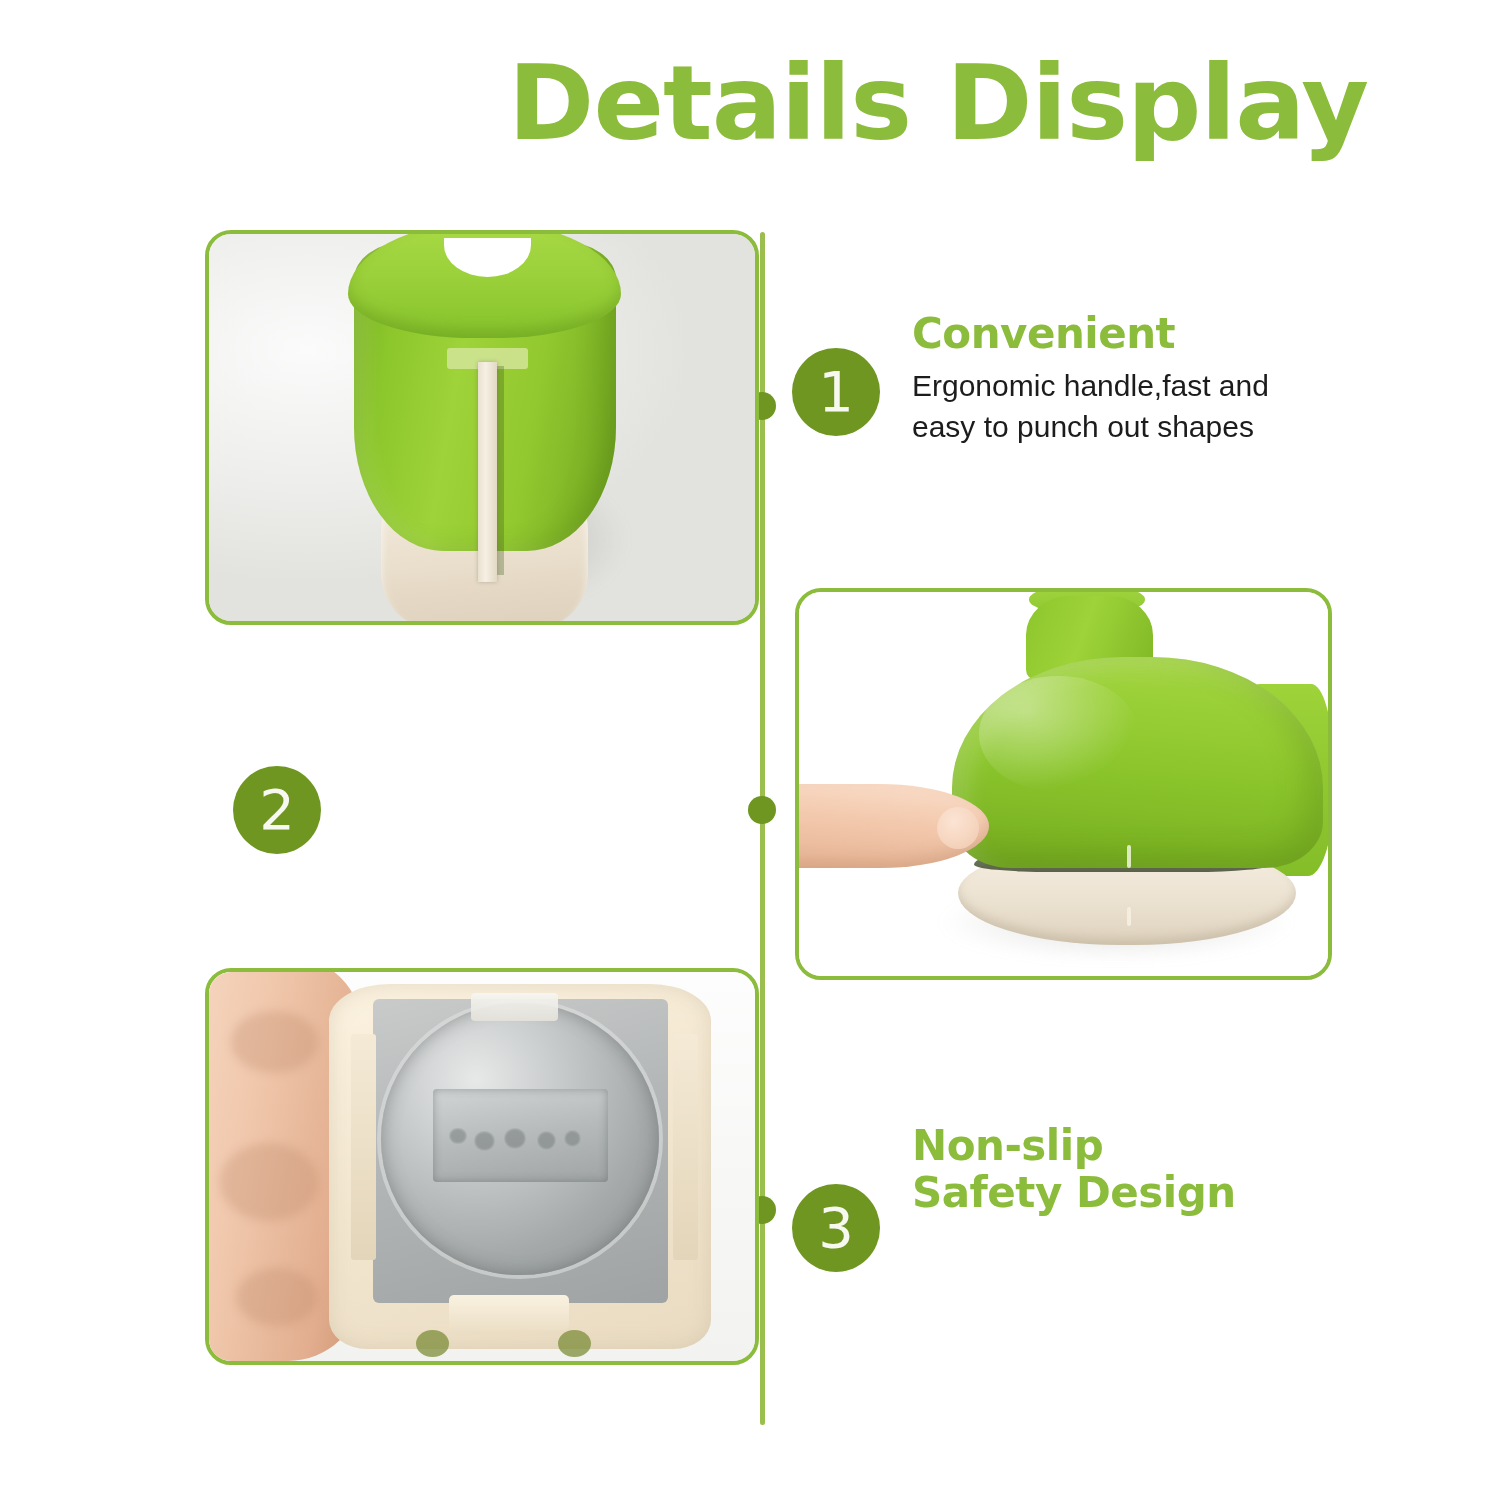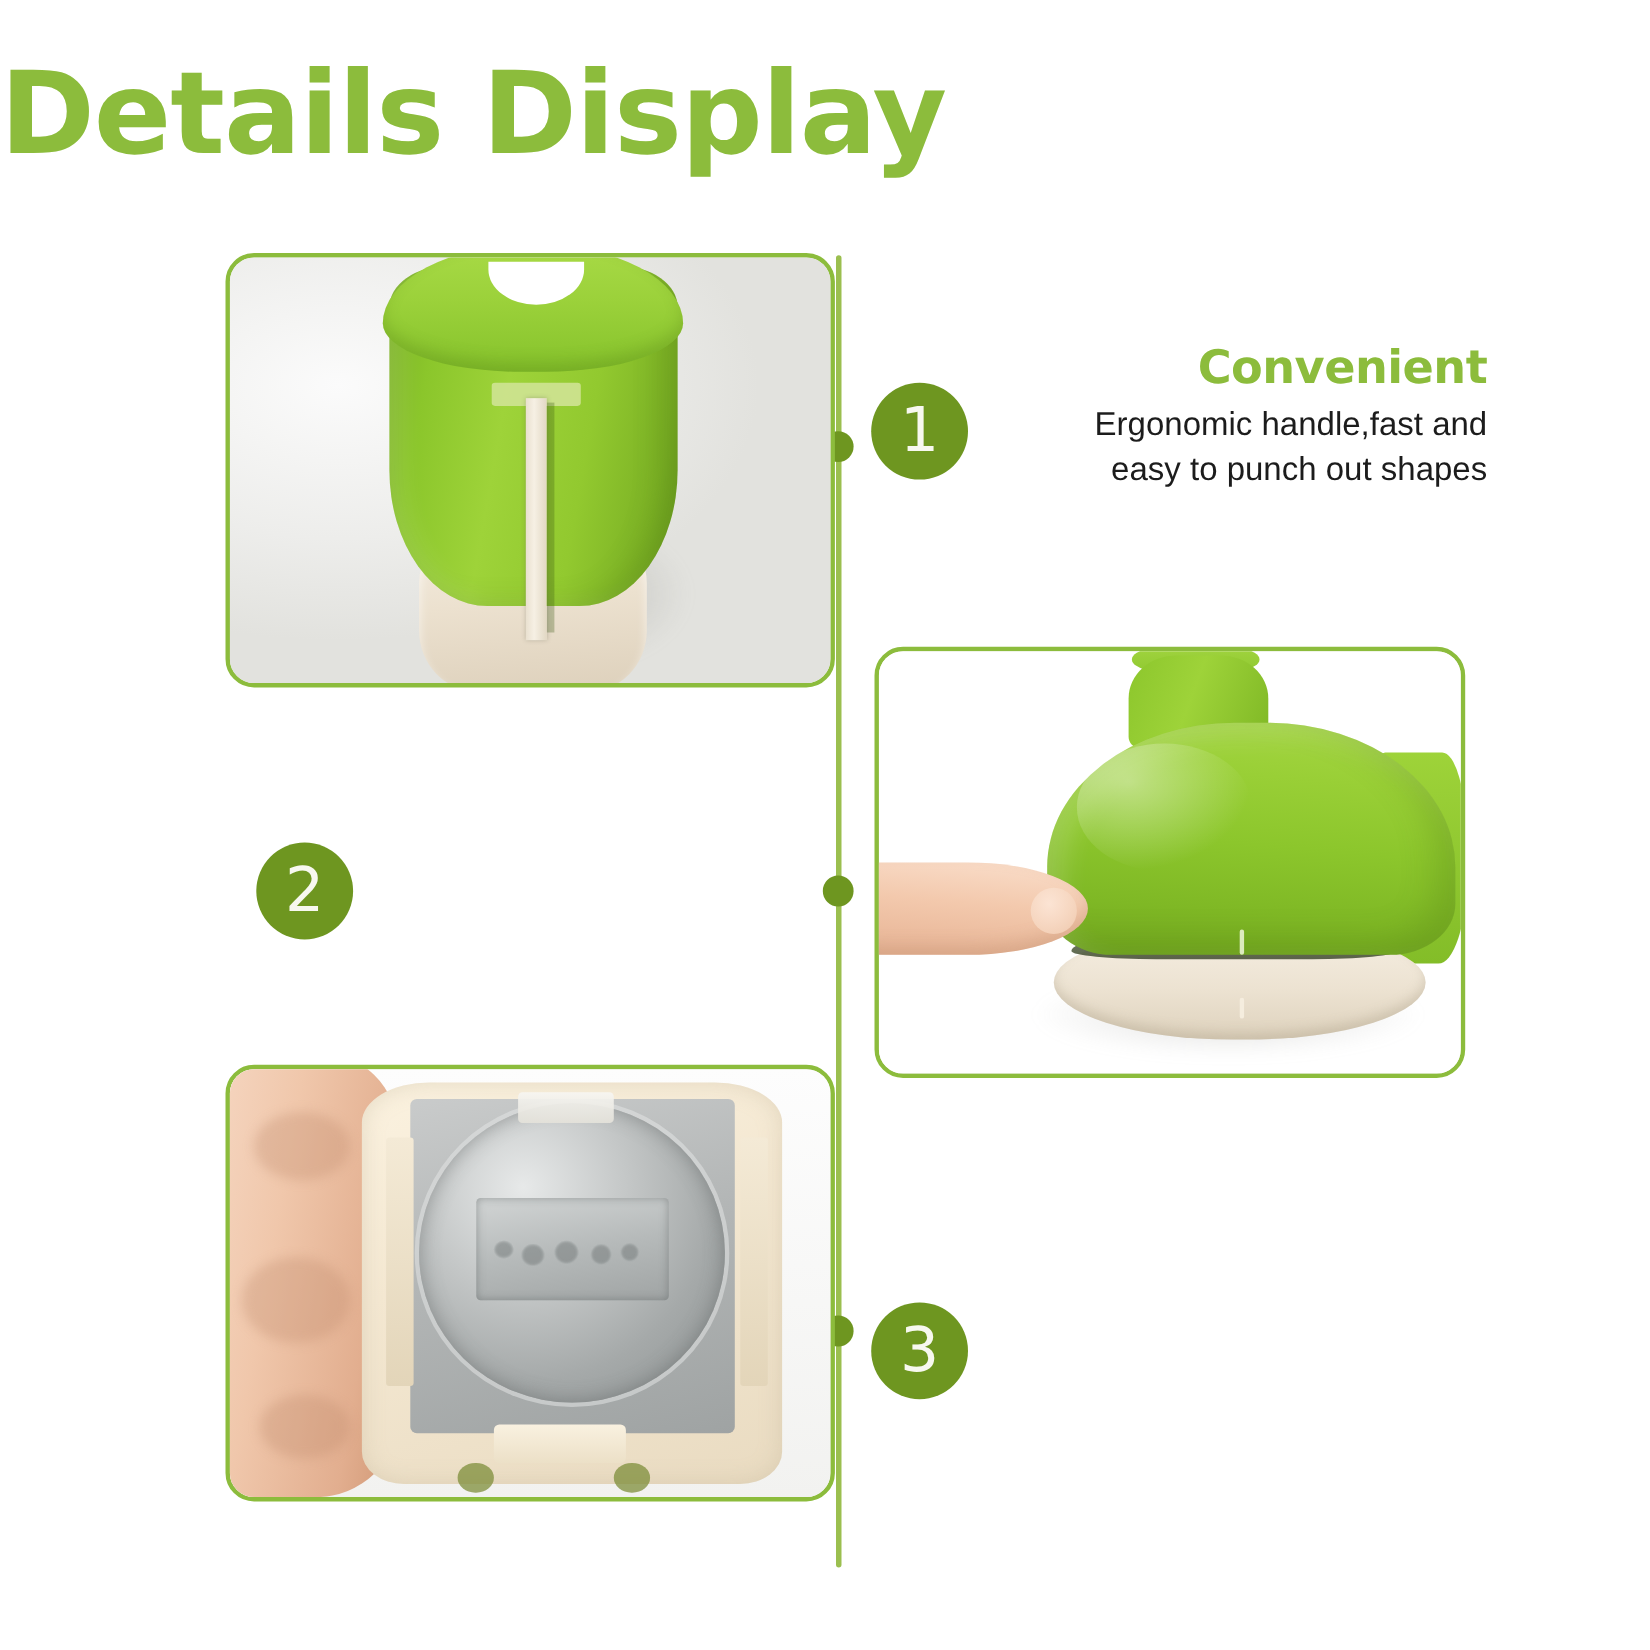--- a/index.html
+++ b/index.html
@@ -18,21 +18,21 @@
     background: #ffffff;
     overflow: hidden;
   }
 
   
   #page-title {
     position: absolute;
     left: 0;
     top: 48px;
     width: 1368px;
-    text-align: left;
+    text-align: right;
     font-family: "DejaVu Sans", sans-serif;
     font-weight: bold;
     font-size: 104px;
     line-height: 110px;
     letter-spacing: -1px;
     color: #8CBC3C;
     white-space: nowrap;
   }
 
   
@@ -349,21 +349,20 @@
     line-height: 88px;
     text-align: center;
   }
   #badge-1 { top: 38px; }
   #badge-2 { top: 14px; }
   #badge-3 { top: 62px; }
 
   .feature-text {
     position: relative;
     margin-left: 120px;
-    text-align: right;
   }
   .feature-heading {
     font-family: "DejaVu Sans", sans-serif;
     font-weight: bold;
     font-size: 42px;
     line-height: 47px;
     letter-spacing: -0.5px;
     color: #8CBC3C;
     margin: 0 0 8px 0;
     white-space: pre-line;
@@ -459,16 +458,18 @@
 
   <div class="feature" id="feature-2">
     <div class="badge" id="badge-2">2</div>
     <div class="feature-text">
     </div>
   </div>
 
   <div class="feature" id="feature-3">
     <div class="badge" id="badge-3">3</div>
     <div class="feature-text">
+      <h2 class="feature-heading">Non-slip
+Safety Design</h2>
     </div>
   </div>
 
 </div>
 
 </body></html>

